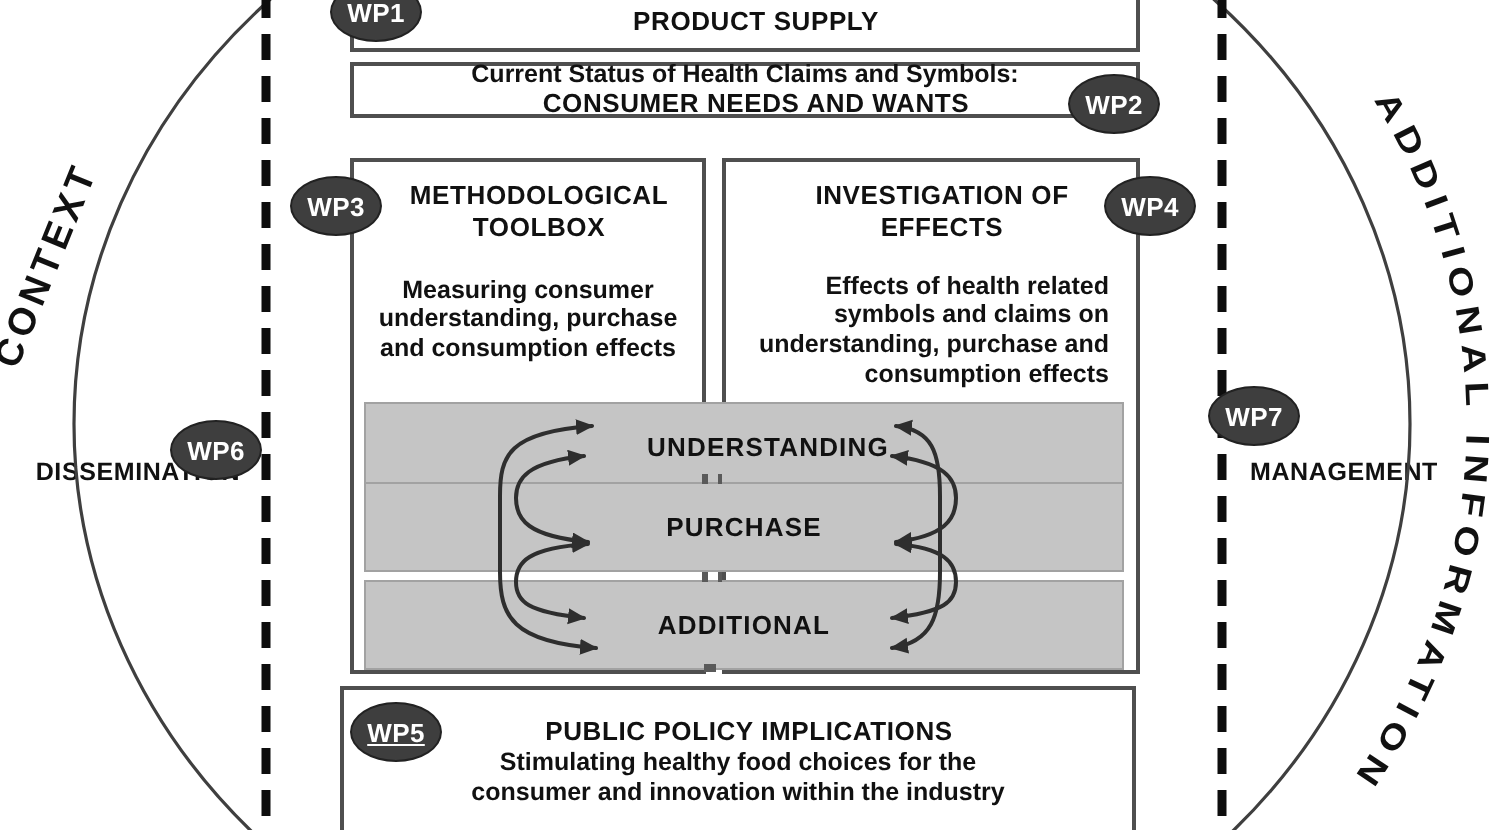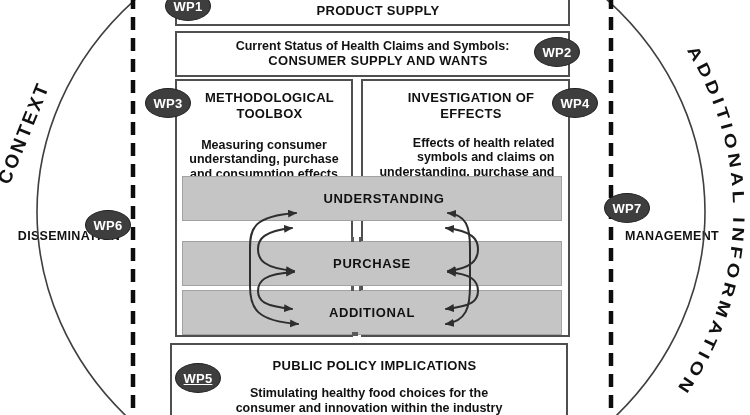--- a/index.html
+++ b/index.html
@@ -40,65 +40,65 @@
 </style>
 </head>
 <body>
 
 <div id="canvas">
 
   <div class="box" style="left:175px;top:-14px;width:395px;height:40px;justify-content:flex-end;padding-bottom:5px;">
     <div class="box-title">PRODUCT SUPPLY</div>
   </div>
 
-  <div class="box" style="left:175px;top:31px;width:395px;height:46px;justify-content:center;">
+  <div class="box" style="left:175px;top:31px;width:395px;height:28px;justify-content:center;">
     <div class="box-body">Current Status of Health Claims and Symbols:</div>
-    <div class="box-title">CONSUMER SUPPLY AND WANTS</div>
+    <div class="box-title">CONSUMER NEEDS AND WANTS</div>
   </div>
 
   <div class="box" style="left:175px;top:79px;width:178px;height:258px;padding-top:9px;">
     <div class="box-title" style="max-width:150px;">METHODOLOGICAL TOOLBOX</div>
     <div class="box-body" style="max-width:172px;margin-top:15px;">Measuring consumer understanding, purchase and consumption effects</div>
   </div>
 
   <div class="box" style="left:361px;top:79px;width:209px;height:258px;padding-top:9px;">
     <div class="box-title" style="max-width:150px;">INVESTIGATION OF EFFECTS</div>
     <div class="box-body" style="max-width:178px;margin-top:13px;text-align:right;">Effects of health related symbols and claims on understanding, purchase and consumption effects</div>
   </div>
 
-  <div class="band" style="top:176px;padding-left:24px;">
+  <div class="band" style="top:201px;padding-left:24px;">
     <span>UNDERSTANDING</span>
   </div>
   <div class="band" style="top:241px;">
     <span>PURCHASE</span>
   </div>
   <div class="band" style="top:290px;">
     <span>ADDITIONAL</span>
   </div>
 
   <div class="gapdot" style="left:351px;top:236.5px;"></div>
   <div class="gapdot" style="left:358.5px;top:236.5px;"></div>
   <div class="gapdot" style="left:351px;top:285.5px;"></div>
   <div class="gapdot" style="left:358.5px;top:285.5px;"></div>
   <div class="gapdot" style="left:352px;top:332px;width:6px;height:4px;"></div>
 
   <div class="box" style="left:170px;top:343px;width:398px;height:85px;padding-top:13px;">
     <div class="box-title">PUBLIC POLICY IMPLICATIONS</div>
-    <div class="box-body" style="max-width:300px;margin-top:12px;">Stimulating healthy food choices for the consumer and innovation within the industry</div>
+    <div class="box-body" style="max-width:300px;">Stimulating healthy food choices for the consumer and innovation within the industry</div>
   </div>
 
   <div id="context-label">CONTEXT</div>
   <div class="side-label" style="left:0px;top:229px;width:138px;">DISSEMINATION</div>
   <div class="side-label" style="left:610px;top:229px;width:124px;">MANAGEMENT</div>
 
   <div class="badge" style="left:165px;top:-9px;">WP1</div>
   <div class="badge" style="left:534px;top:37px;">WP2</div>
   <div class="badge" style="left:145px;top:88px;">WP3</div>
   <div class="badge" style="left:552px;top:88px;">WP4</div>
-  <div class="badge" style="left:175px;top:363px;text-decoration:underline;">WP5</div>
+  <div class="badge" style="left:175px;top:351px;text-decoration:underline;">WP5</div>
   <div class="badge" style="left:85px;top:210px;">WP6</div>
   <div class="badge" style="left:604px;top:193px;">WP7</div>
 
   <svg id="overlay" viewBox="0 0 750 415" xmlns="http://www.w3.org/2000/svg">
     <defs>
       <marker id="ah-end" markerUnits="userSpaceOnUse" markerWidth="10" markerHeight="9" refX="8" refY="4" orient="auto">
         <path d="M0,0 L9,4 L0,8 Z" fill="#2e2e2e"></path>
       </marker>
       <marker id="ah-start" markerUnits="userSpaceOnUse" markerWidth="10" markerHeight="9" refX="8" refY="4" orient="auto-start-reverse">
         <path d="M0,0 L9,4 L0,8 Z" fill="#2e2e2e"></path>

